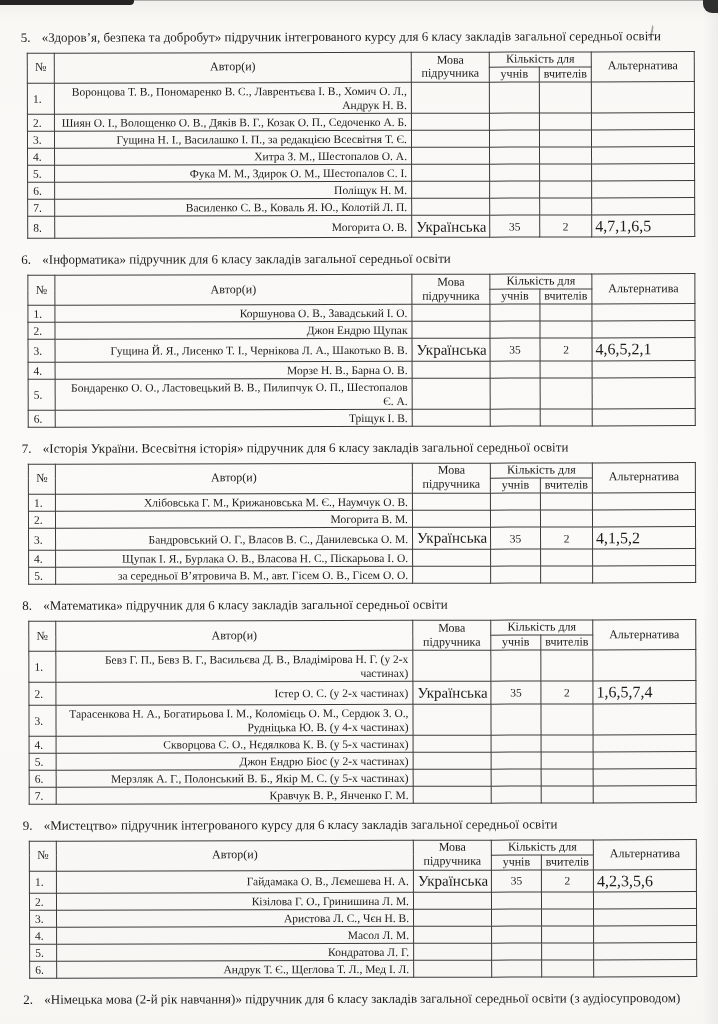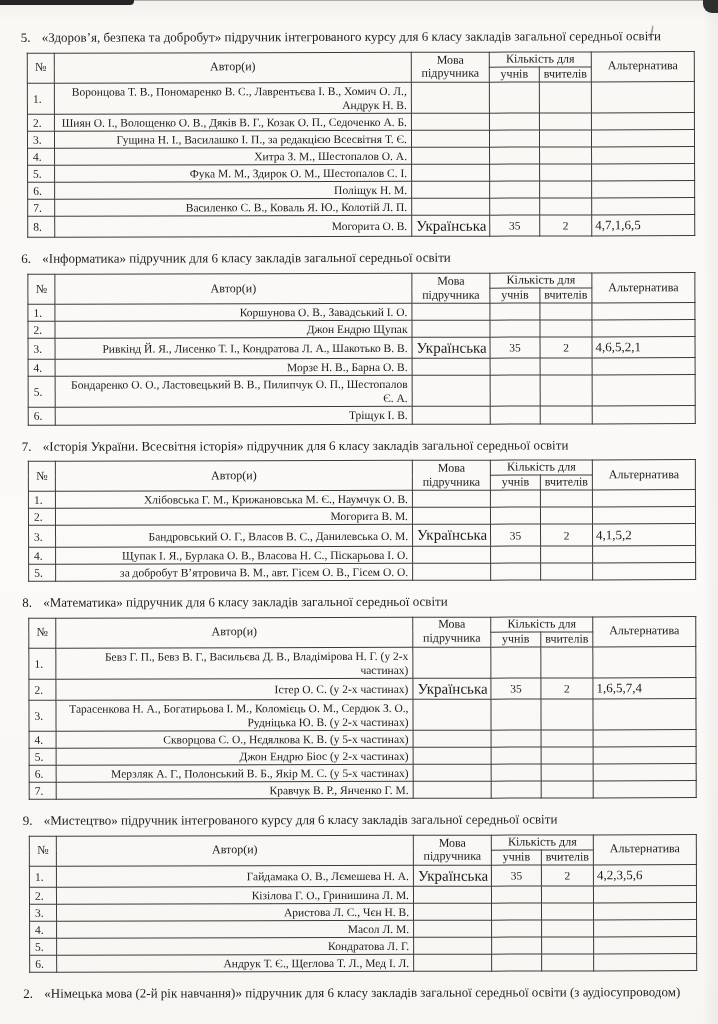--- a/index.html
+++ b/index.html
@@ -83,21 +83,21 @@
   .tbl td {
     font-size: 11.5px;
     line-height: 1.22;
     padding: 1px 4px;
     height: 13px;
   }
   td.c-num  { text-align: left; padding-left: 5px; }
   td.c-auth { text-align: right; }
   td.c-lang { text-align: center; font-size: 15px; }
   td.c-stud, td.c-teach { text-align: center; font-size: 11.5px; }
-  td.c-alt  { text-align: left; padding-left: 3px; font-size: 13px; }
+  td.c-alt  { text-align: left; padding-left: 3px; font-size: 16px; }
 </style>
 </head>
 <body>
 
 <div class="page">
   <div class="artifact-top-line"></div>
   <div class="artifact-top-left"></div>
   <div class="artifact-top-right"></div>
   <div class="pencil-mark"></div>
   <div class="right-shade"></div>
@@ -246,21 +246,21 @@
     <td class="c-num">2.</td>
     <td class="c-auth">Джон Ендрю Щупак</td>
     <td class="c-lang"></td>
     <td class="c-stud"></td>
     <td class="c-teach"></td>
     <td class="c-alt"></td>
   </tr>
 
   <tr>
     <td class="c-num">3.</td>
-    <td class="c-auth">Ривкінд Й. Я., Лисенко Т. І., Кондратова Л. А., Шакотько В. В.</td>
+    <td class="c-auth">Гущина Й. Я., Лисенко Т. І., Чернікова Л. А., Шакотько В. В.</td>
     <td class="c-lang">Українська</td>
     <td class="c-stud">35</td>
     <td class="c-teach">2</td>
     <td class="c-alt">4,6,5,2,1</td>
   </tr>
 
   <tr>
     <td class="c-num">4.</td>
     <td class="c-auth">Морзе Н. В., Барна О. В.</td>
     <td class="c-lang"></td>
@@ -349,21 +349,21 @@
     <td class="c-num">4.</td>
     <td class="c-auth">Щупак І. Я., Бурлака О. В., Власова Н. С., Піскарьова І. О.</td>
     <td class="c-lang"></td>
     <td class="c-stud"></td>
     <td class="c-teach"></td>
     <td class="c-alt"></td>
   </tr>
 
   <tr>
     <td class="c-num">5.</td>
-    <td class="c-auth">за добробут В’ятровича В. М., авт. Гісем О. В., Гісем О. О.</td>
+    <td class="c-auth">за середньої В’ятровича В. М., авт. Гісем О. В., Гісем О. О.</td>
     <td class="c-lang"></td>
     <td class="c-stud"></td>
     <td class="c-teach"></td>
     <td class="c-alt"></td>
   </tr>
 </tbody>
     </table>
   </section>
 
   <section class="section">
@@ -407,21 +407,21 @@
     <td class="c-num">2.</td>
     <td class="c-auth">Істер О. С. (у 2-х частинах)</td>
     <td class="c-lang">Українська</td>
     <td class="c-stud">35</td>
     <td class="c-teach">2</td>
     <td class="c-alt">1,6,5,7,4</td>
   </tr>
 
   <tr>
     <td class="c-num">3.</td>
-    <td class="c-auth">Тарасенкова Н. А., Богатирьова І. М., Коломієць О. М., Сердюк З. О., Рудніцька Ю. В. (у 2-х частинах)</td>
+    <td class="c-auth">Тарасенкова Н. А., Богатирьова І. М., Коломієць О. М., Сердюк З. О., Рудніцька Ю. В. (у 4-х частинах)</td>
     <td class="c-lang"></td>
     <td class="c-stud"></td>
     <td class="c-teach"></td>
     <td class="c-alt"></td>
   </tr>
 
   <tr>
     <td class="c-num">4.</td>
     <td class="c-auth">Скворцова С. О., Нєдялкова К. В. (у 5-х частинах)</td>
     <td class="c-lang"></td>

